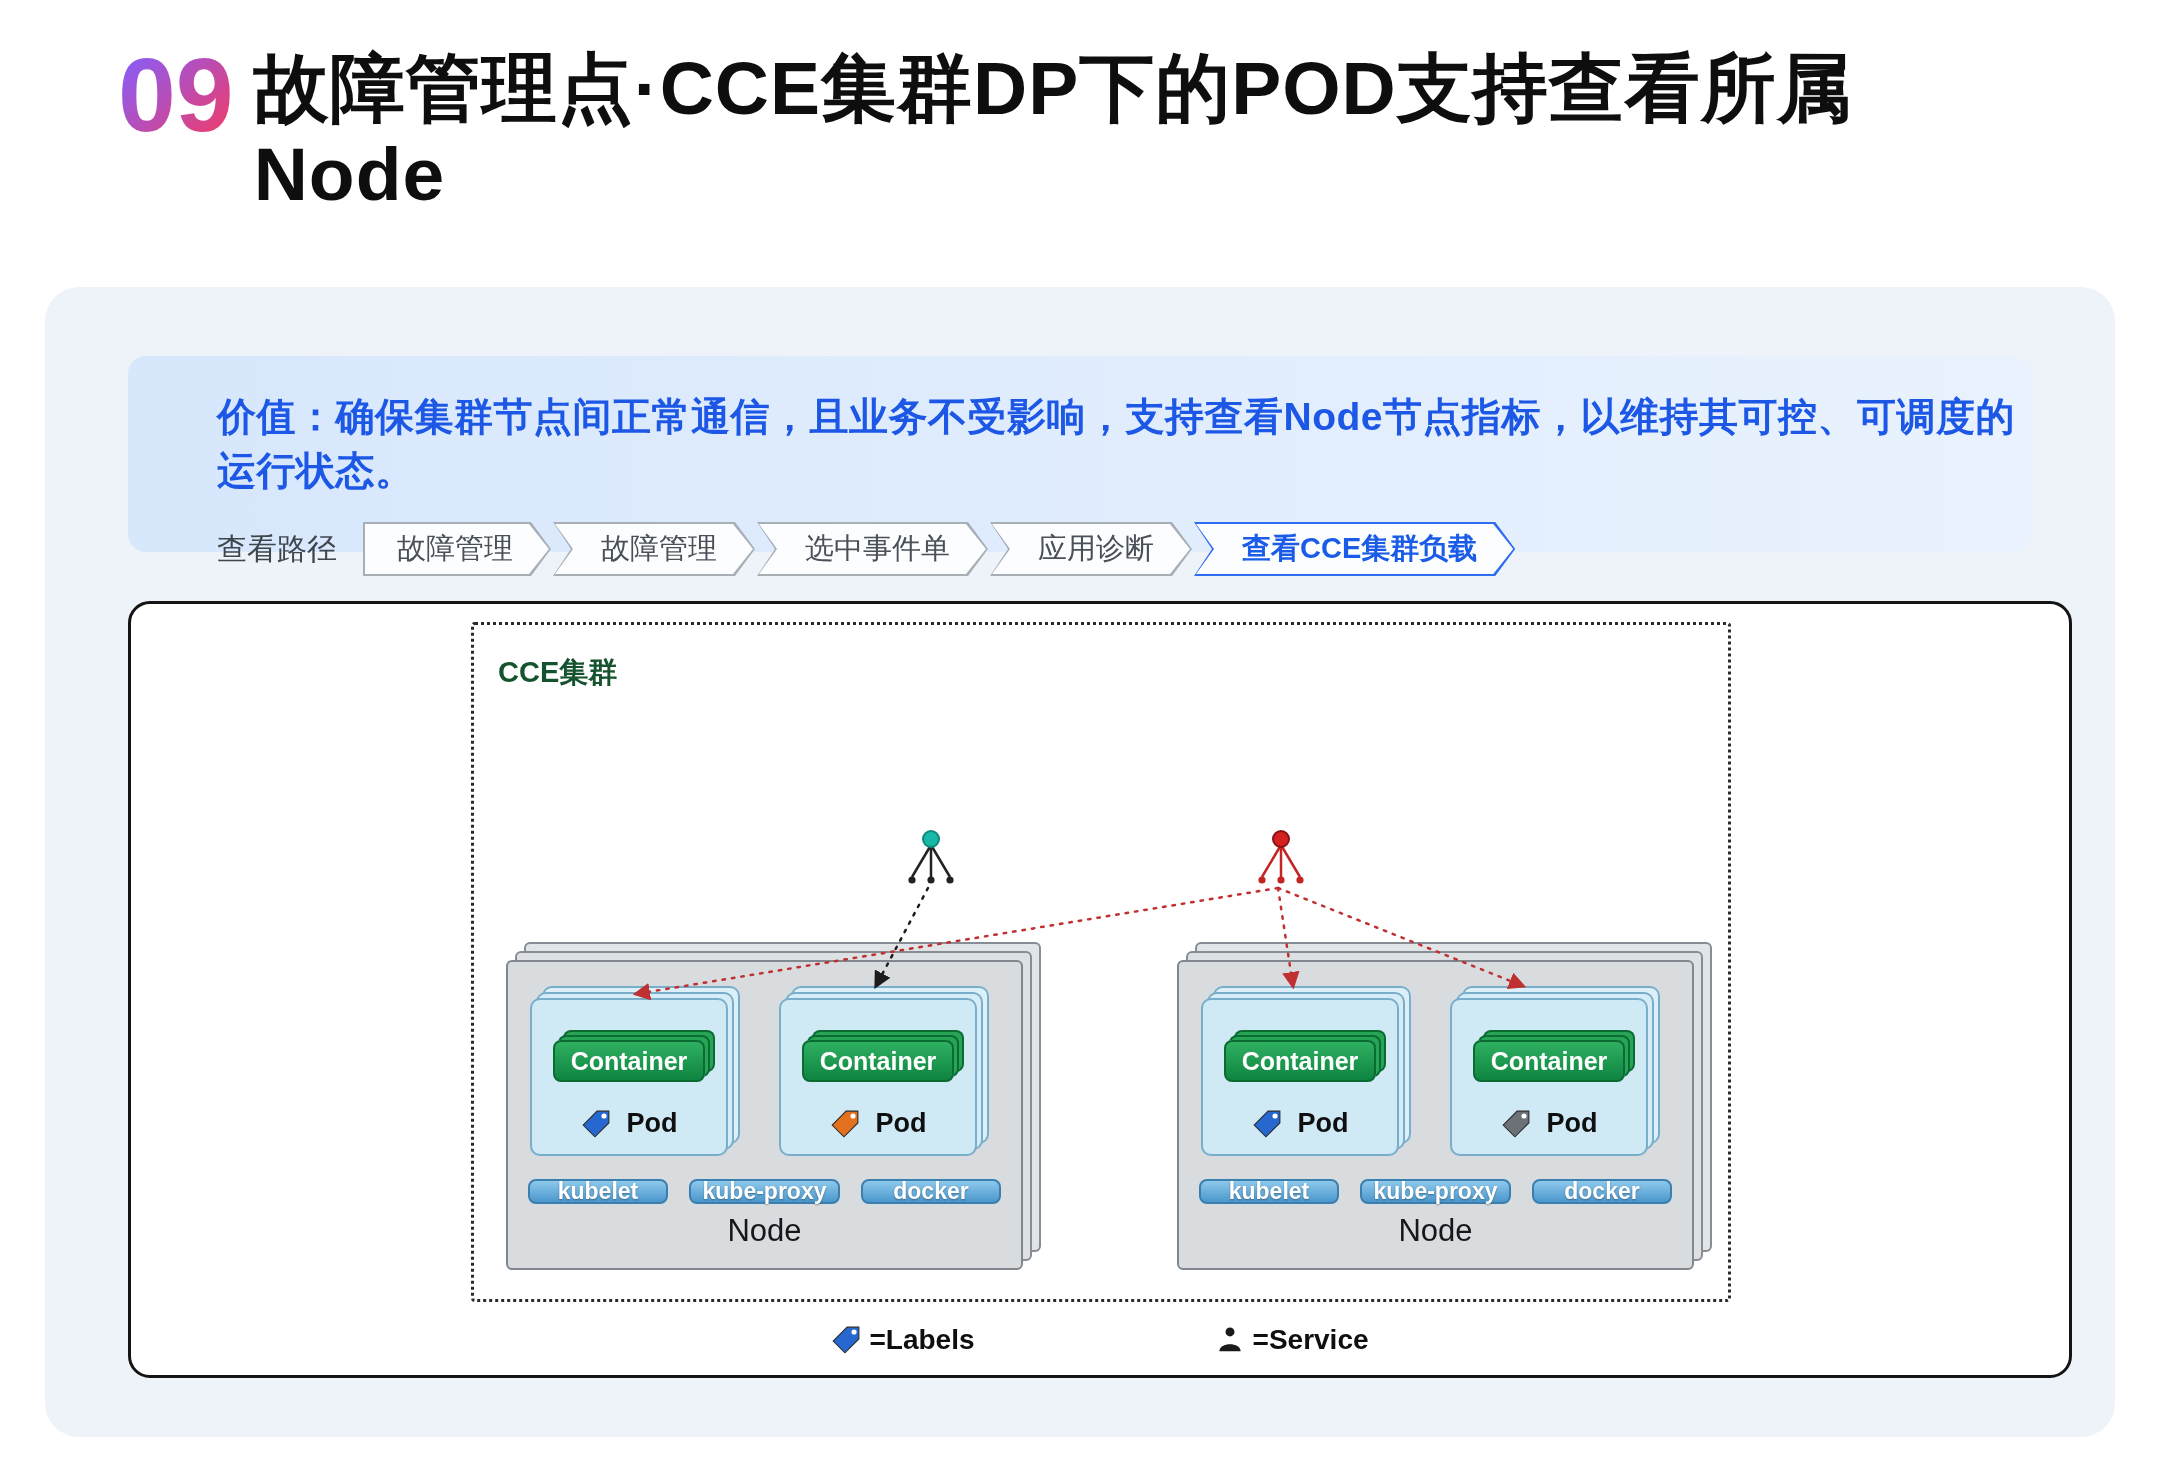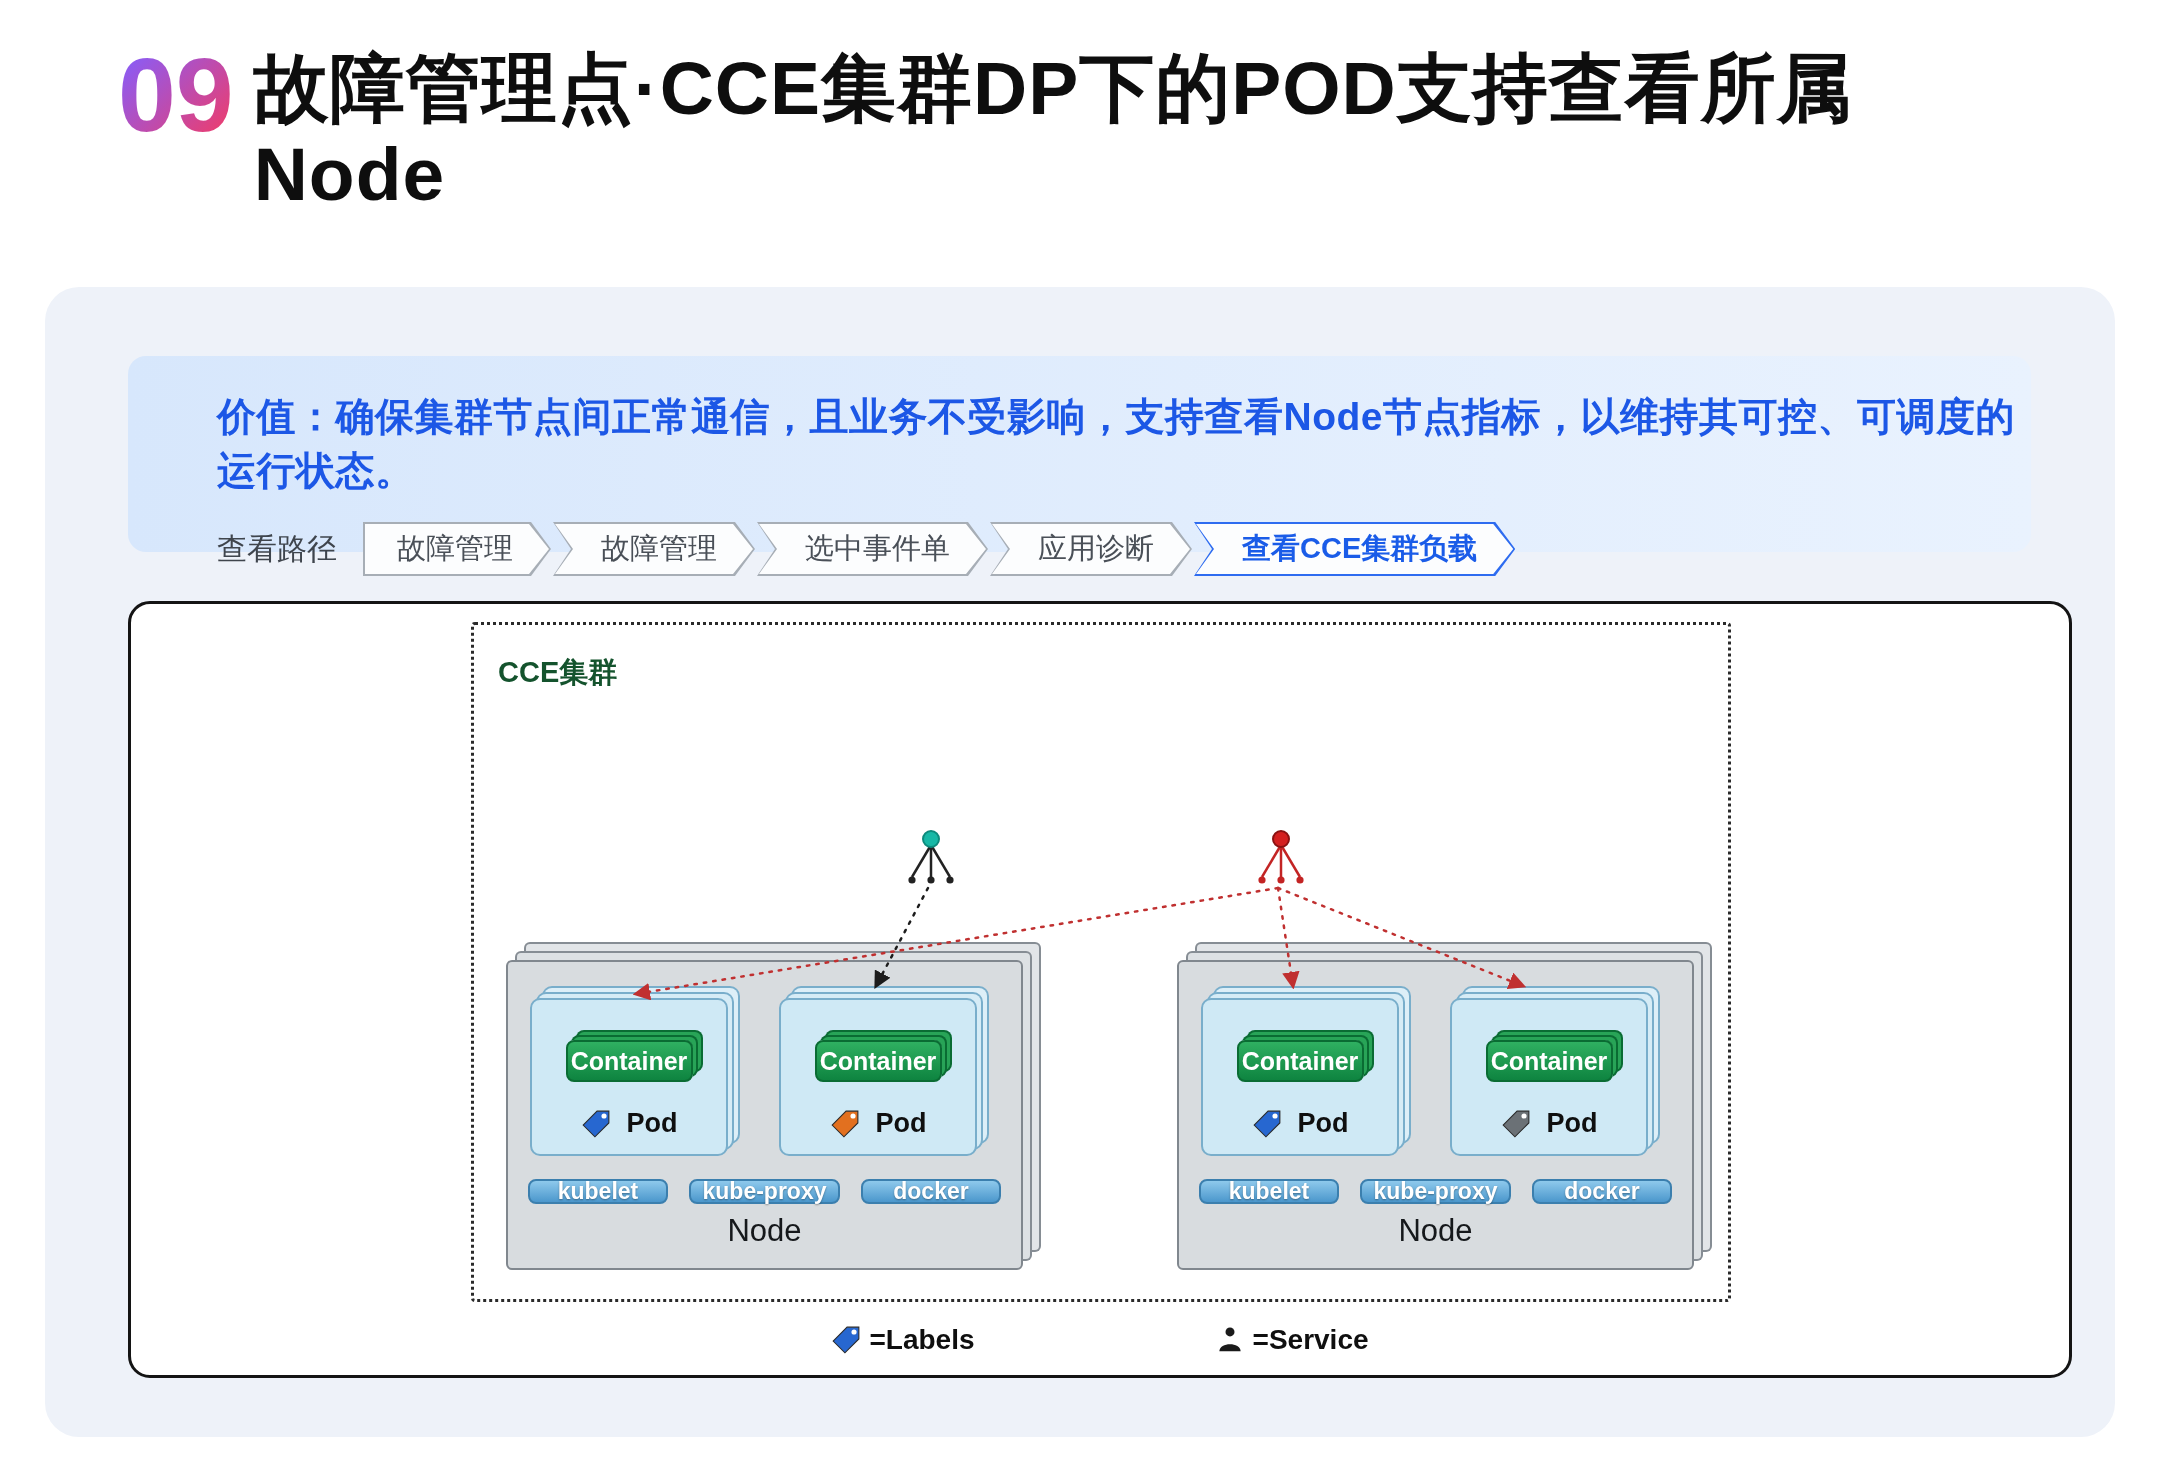--- a/index.html
+++ b/index.html
@@ -67,21 +67,21 @@
   .hub-red .head{fill:#d42020;stroke:#8a1212;stroke-width:2;}
   
   .node{position:absolute;width:517px;height:310px;background:#d8dcdf;border:2px solid #80878e;border-radius:6px;box-sizing:border-box;
     box-shadow:9px -9px 0 -2px #dde1e4,9px -9px 0 0 #868d94,18px -18px 0 -2px #e2e5e8,18px -18px 0 0 #868d94;}
   .node-1{left:32px;top:335px;}
   .node-2{left:703px;top:335px;}
   .pods{display:flex;gap:51px;padding:36px 0 0 22px;}
   .pod{width:198px;height:158px;background:#cfe9f5;border:2px solid #79aecb;border-radius:10px;box-sizing:border-box;
     box-shadow:6px -6px 0 -2px #d6ecf6,6px -6px 0 0 #79aecb,12px -12px 0 -2px #ddeff8,12px -12px 0 0 #79aecb;
     display:flex;flex-direction:column;align-items:center;}
-  .container-btn{margin-top:40px;width:127px;height:42px;
+  .container-btn{margin-top:40px;width:152px;height:42px;
     background:linear-gradient(180deg,#2fb061 0%,#0e8440 100%);border:2px solid #0a6c33;border-radius:8px;
     color:#ffffff;font-size:25px;font-weight:700;display:flex;align-items:center;justify-content:center;box-sizing:border-box;
     box-shadow:5px -5px 0 -2px #28a457,5px -5px 0 0 #0a6c33,10px -10px 0 -2px #28a457,10px -10px 0 0 #0a6c33;}
   .pod-row{margin-top:26px;display:flex;align-items:center;gap:16px;}
   .tag{width:30px;height:30px;}
   .tag path{stroke:#2b2b2b;stroke-width:1;}
   .tag-blue path{fill:#2767d0;} .tag-orange path{fill:#e2701f;} .tag-gray path{fill:#6b7176;}
   .pod-text{font-size:27px;font-weight:700;color:#0f0f0f;}
   .svc-row{display:flex;justify-content:space-between;padding:0 20px;margin-top:23px;}
   .svc{height:25px;min-width:140px;padding:0 12px;border-radius:8px;box-sizing:border-box;

